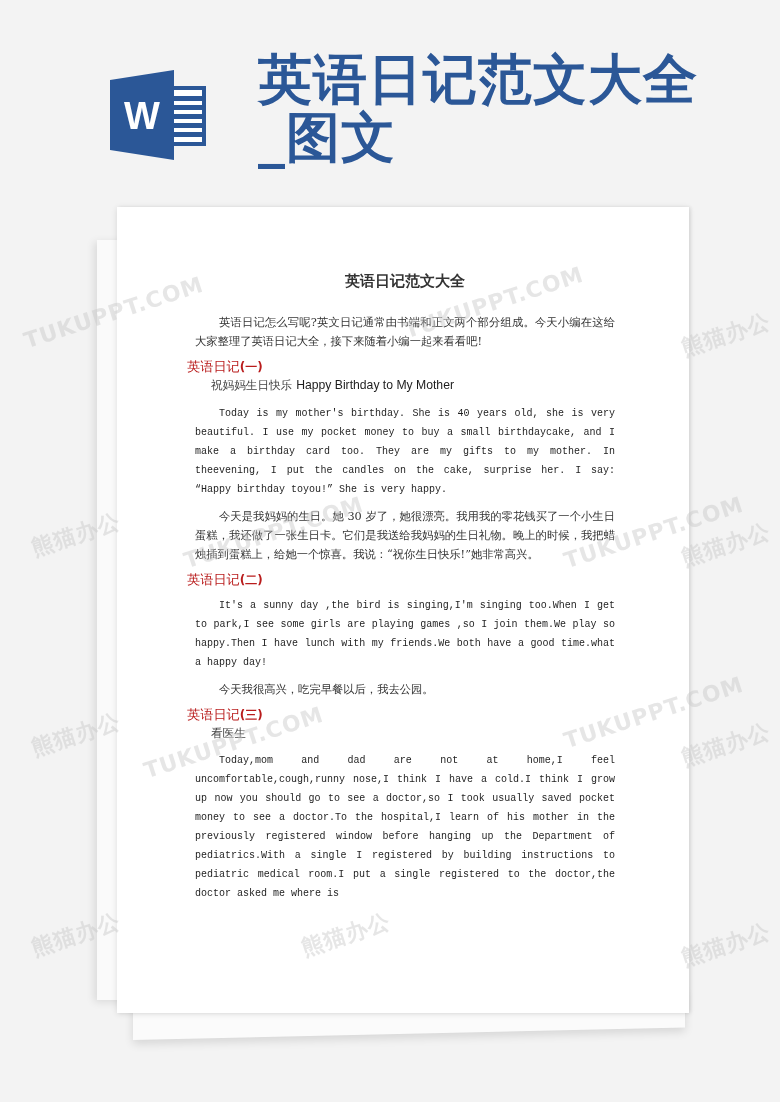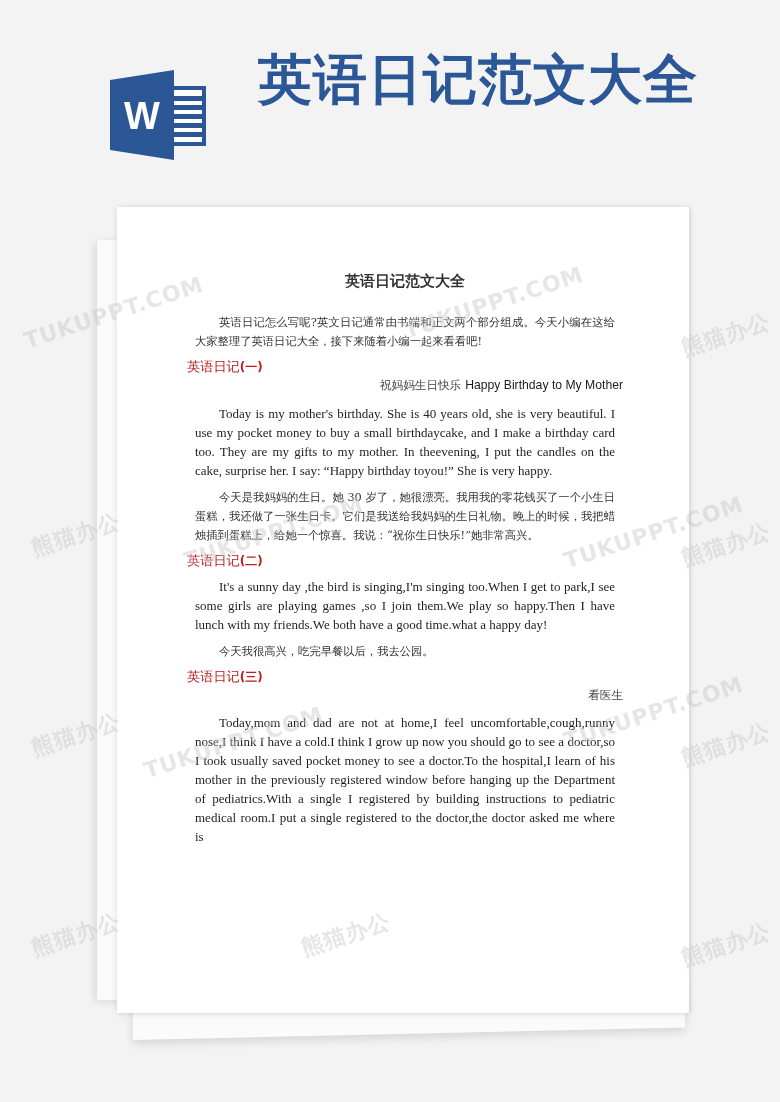--- a/index.html
+++ b/index.html
@@ -97,43 +97,42 @@
       font-size: 11.6px;
       line-height: 19px;
       text-align: justify;
     }
     .p.cn {
       font-family: "DejaVu Serif", serif;
       font-size: 11.3px;
       color: #333;
     }
     .p.en {
-      font-family: Liberation Serif, serif;
-      font-size: 13px;
+      font-family: Liberation Mono, monospace;
+      font-size: 10px;
       color: #1e1e1e;
     }
     .indent { text-indent: 24px; }
     .section-heading {
       margin: 0;
       font-family: "DejaVu Serif", serif;
       font-size: 13.2px;
       line-height: 15px;
       color: #b91c1c;
     }
     .section-heading .paren {
       font-weight: bold;
       font-family: "DejaVu Sans", sans-serif;
       font-size: 12px;
     }
     .subtitle {
       margin: 0;
       text-indent: 24px;
       font-size: 11.6px;
       line-height: 20.5px;
-      text-align: right;
     }
     .subtitle .cn-part {
       font-family: "DejaVu Serif", serif;
       color: #444;
     }
     .subtitle .en-part {
       font-family: "Liberation Sans", sans-serif;
       font-size: 12.2px;
       color: #1e1e1e;
       margin-left: 4px;
@@ -151,20 +150,21 @@
     <rect x="58" y="37" width="36" height="5" fill="#2b5797"></rect>
     <rect x="58" y="46" width="36" height="5" fill="#2b5797"></rect>
     <rect x="58" y="55" width="36" height="5" fill="#2b5797"></rect>
     <rect x="58" y="64" width="36" height="5" fill="#2b5797"></rect>
 
     <polygon points="2,12 66,2 66,92 2,82" fill="#2b5797"></polygon>
     <text x="34" y="61" text-anchor="middle" fill="#ffffff" font-family="Liberation Sans, sans-serif" font-weight="bold" font-size="38">W</text>
   </svg>
   <div class="header-title">
     <div>英语日记范文大全</div>
+    <div>_图文</div>
   </div>
 </div>
 
 <div class="page-back-left"></div>
 <div class="page-back-bottom"></div>
 
 <div class="page-main">
   <div class="doc">
     <h1 class="doc-title">英语日记范文大全</h1>
 

